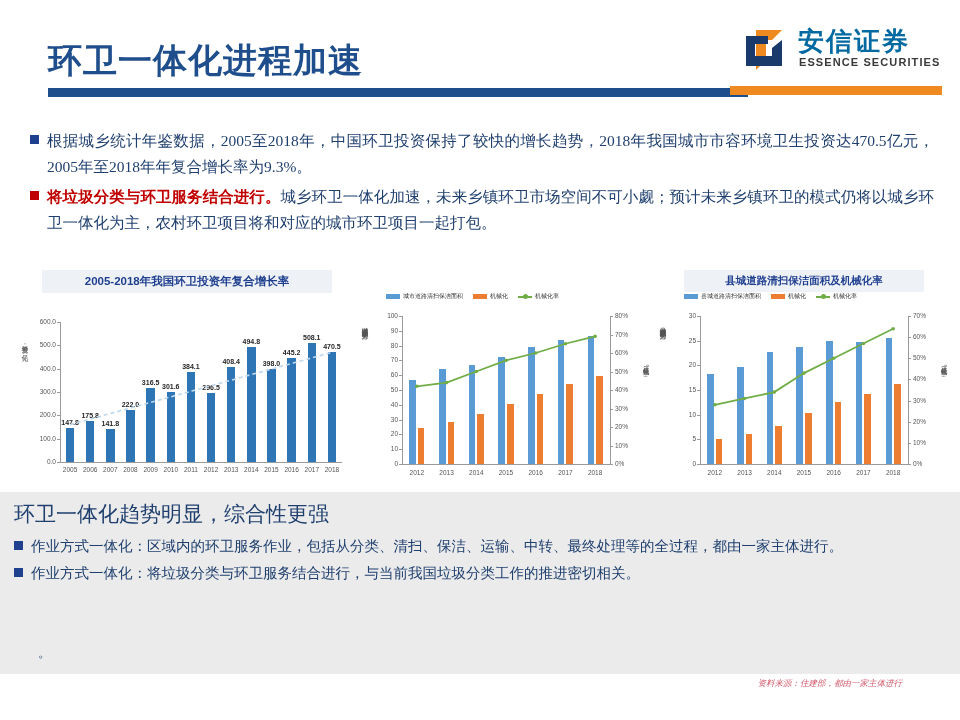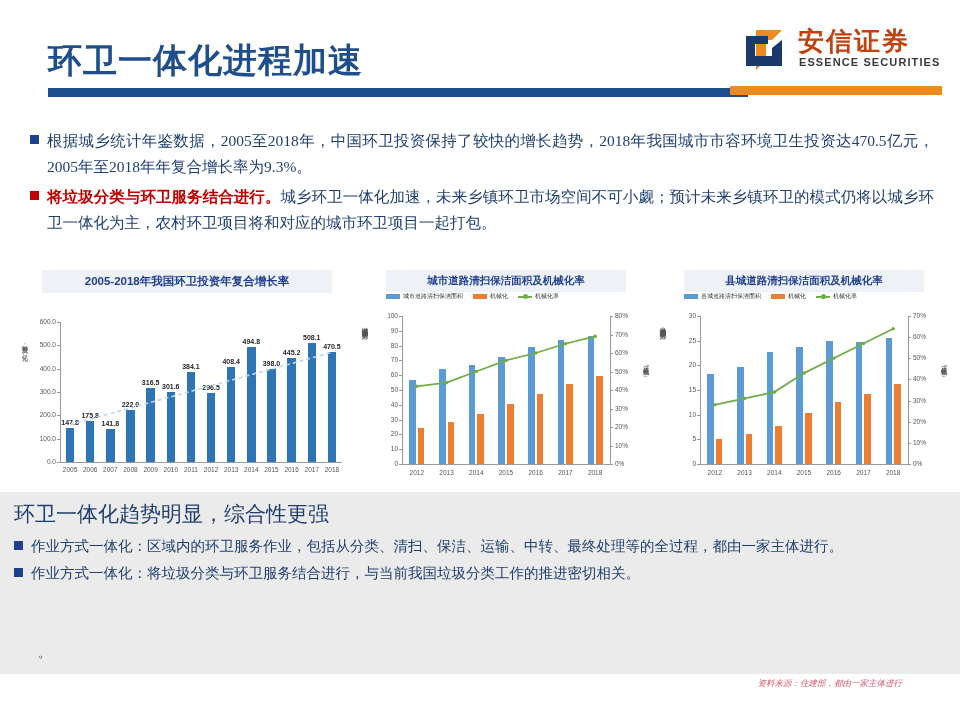--- a/index.html
+++ b/index.html
@@ -22,21 +22,21 @@
   }
   .title-rule{
     position:absolute;left:48px;top:88px;width:700px;height:9px;
     background:#1f4e8c;
   }
   .logo-wrap{position:absolute;right:18px;top:22px;width:200px;height:68px;}
   .logo-mark{position:absolute;left:0;top:4px;width:46px;height:46px;}
   .logo-cn{
     position:absolute;left:56px;top:2px;
     font-family:"Liberation Sans","DejaVu Sans",sans-serif;
-    font-weight:bold;font-size:26px;color:#c2410c;letter-spacing:2px;
+    font-weight:bold;font-size:26px;color:#0369a1;letter-spacing:2px;
     white-space:nowrap;
   }
   .logo-en{
     position:absolute;left:57px;top:34px;
     font-family:"Liberation Sans","DejaVu Sans",sans-serif;
     font-weight:bold;font-size:11px;color:#3a3a3a;letter-spacing:1.1px;
     white-space:nowrap;
   }
   .logo-rule{
     position:absolute;right:18px;top:86px;width:212px;height:9px;
@@ -224,21 +224,20 @@
           <div class="bar blue" style="left:309.6985714285714px;top:56.21666666666667px;width:8.459999999999999px;height:109.78333333333333px;background:#2e75b6;"></div>
           <div class="dlabel" style="left:300.6985714285714px;top:47.21666666666667px;width:26.46px;">470.5</div>
           <div class="tick-lbl" style="left:303.85714285714283px;top:170px;width:20.142857142857142px;text-align:center;">2018</div>
           <svg style="position:absolute;left:0;top:0;pointer-events:none;" width="338" height="188">
             <line x1="52.07142857142857" y1="128.66666666666666" x2="313.92857142857144" y2="56.33333333333333" stroke="#bdd7ee" stroke-width="1.6" stroke-dasharray="4,3"></line>
           </svg>
         </div>
     </div>
 
     <div class="chart-box c2">
-      <div class="chart-title">城市道路清扫保洁面积及机械化率</div>
       <div class="plot" id="plot2" style="left:0;top:28px;width:296px;height:196px;">
           <div class="legend" style="left:28px;top:2px;">
             <div class="lg-item">
               <span class="lg-sw" style="background:#5b9bd5;"></span>
               <span class="lg-tx">城市道路清扫保洁面积</span>
             </div>
             <div class="lg-item">
               <span class="lg-sw" style="background:#ed7d31;"></span>
               <span class="lg-tx">机械化</span>
             </div>

